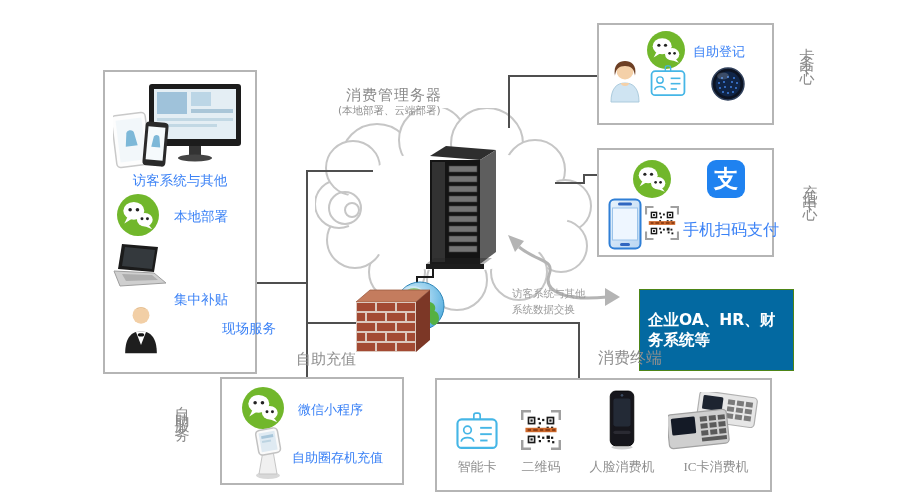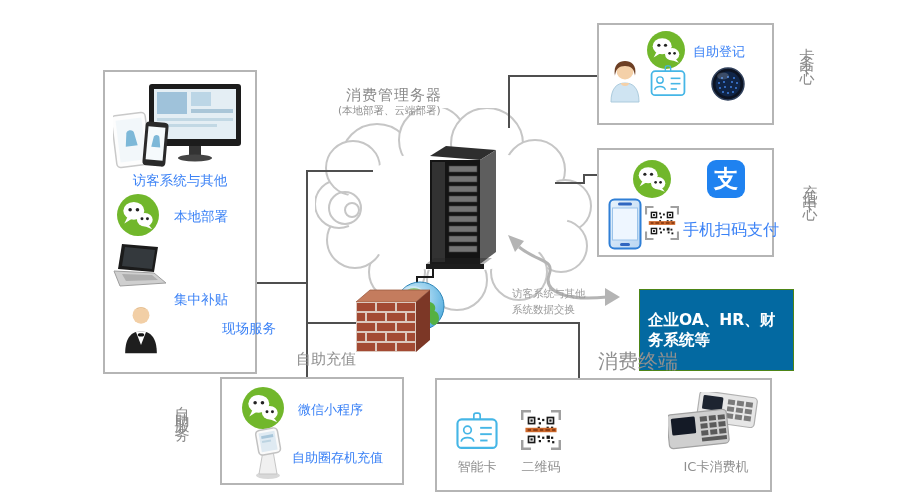--- a/index.html
+++ b/index.html
@@ -11,21 +11,21 @@
   .sec-title{position:absolute;font-size:16px;color:#8a8a8a;letter-spacing:2px;z-index:6;}
   .item-lbl{position:absolute;font-size:13.5px;color:#3b82f6;white-space:nowrap;}
   .vlabel{position:absolute;writing-mode:vertical-rl;font-size:15px;color:#8a8a8a;
           letter-spacing:7px;z-index:6;}
   .line{position:absolute;background:#4f4f4f;z-index:3;}
   .blackline{position:absolute;background:#1a1a1a;z-index:4;}
   .small-note{position:absolute;font-size:10.5px;color:#9b9b9b;line-height:1.5;z-index:6;}
   .green-box{position:absolute;left:617px;top:289px;width:137px;min-height:36px;
              background:#0369a1;border:1px solid #4d8517;color:#fff;font-size:15.5px;
              font-weight:bold;padding:20px 8px;line-height:1.3;z-index:6;margin-left:22px;}
-  .term-col{position:absolute;display:flex;flex-direction:column;align-items:center;}
+  .term-col{position:absolute;display:flex;flex-direction:column;align-items:center;font-family:Liberation Serif, serif;}
   .term-col .icon-area{height:56px;display:flex;align-items:flex-end;justify-content:center;}
   .term-col .t-lbl{margin-top:8px;font-size:13px;color:#8f8f8f;white-space:nowrap;}
   svg{display:block;}
 </style>
 </head>
 <body>
 
 <div id="canvas">
 
   <div class="line" style="left:253px;top:282px;width:55px;height:2px;"></div>
@@ -340,21 +340,21 @@
         <rect x="6" y="2" width="22" height="25" rx="4" fill="#fafafa" stroke="#c2c2c2" stroke-width="1.5"></rect>
         <rect x="9" y="5" width="16" height="19" fill="#dfeaf2"></rect>
         <rect x="11" y="8" width="12" height="3" fill="#a8c6da"></rect>
         <rect x="11" y="13" width="9" height="2" fill="#bdd4e2"></rect>
       </g>
     </svg>
     <div class="item-lbl" style="left:70px;top:70px;font-size:13px;">自助圈存机充值</div>
   </div>
   <div class="vlabel" style="left:172px;top:394px;">自助服务</div>
 
-  <div class="abs lbl" style="left:598px;top:348px;font-size:20px;">消费终端</div>
+  <div class="abs lbl" style="left:598px;top:348px;font-size:16px;">消费终端</div>
   <div class="box" style="left:435px;top:378px;width:333px;height:110px;">
 
     <div class="term-col" style="left:8px;top:14px;width:64px;">
       <div class="icon-area">
         <svg width="44" height="38" viewBox="0 0 40 36">
           <rect x="17" y="1" width="6" height="8" rx="2" fill="none" stroke="#45b6e6" stroke-width="1.6"></rect>
           <rect x="1.5" y="7" width="37" height="27" rx="4" fill="#fff" stroke="#45b6e6" stroke-width="2"></rect>
           <circle cx="11" cy="17" r="3.6" fill="none" stroke="#45b6e6" stroke-width="1.6"></circle>
           <path d="M5,28 c1,-5 11,-5 12,0" fill="none" stroke="#45b6e6" stroke-width="1.6"></path>
           <line x1="23" y1="15" x2="34" y2="15" stroke="#45b6e6" stroke-width="1.8"></line>
@@ -404,20 +404,32 @@
               <rect x="11" y="17" width="4" height="2"></rect>
             <rect x="17" y="17" width="3" height="2"></rect>
               <rect x="22" y="17" width="4" height="2"></rect>
               <rect x="28" y="17" width="3" height="2"></rect>
           </g>
         </svg>
       </div>
       <div class="t-lbl">二维码</div>
     </div>
 
+    <div class="term-col" style="left:140px;top:8px;width:90px;">
+      <div class="icon-area" style="height:62px;">
+        <svg width="26" height="60" viewBox="0 0 24 56">
+          <ellipse cx="12" cy="53.5" rx="10" ry="2" fill="#d0d0d0"></ellipse>
+          <rect x="1" y="1" width="22" height="51" rx="5" fill="#16161c" stroke="#000" stroke-width="0.8"></rect>
+          <rect x="4" y="8" width="16" height="26" rx="2" fill="#232a36"></rect>
+          <circle cx="12" cy="5" r="1.2" fill="#3a4a60"></circle>
+          <rect x="4" y="38" width="16" height="3" rx="1.5" fill="#2a2a32"></rect>
+        </svg>
+      </div>
+      <div class="t-lbl">人脸消费机</div>
+    </div>
 
     <div class="term-col" style="left:230px;top:10px;width:98px;">
       <div class="icon-area" style="height:60px;">
         <svg width="96" height="58" viewBox="0 0 96 58">
           <g transform="translate(30,2) rotate(8 28 15)">
             <rect x="0" y="0" width="58" height="30" rx="4" fill="#e6e6e6" stroke="#b0b0b0" stroke-width="1.2"></rect>
             <rect x="4" y="4" width="20" height="14" rx="1.5" fill="#1d2430"></rect>
             <g fill="#7a7a7a">
               <rect x="29" y="5" width="7" height="5"></rect>
                 <rect x="38" y="5" width="7" height="5"></rect>

